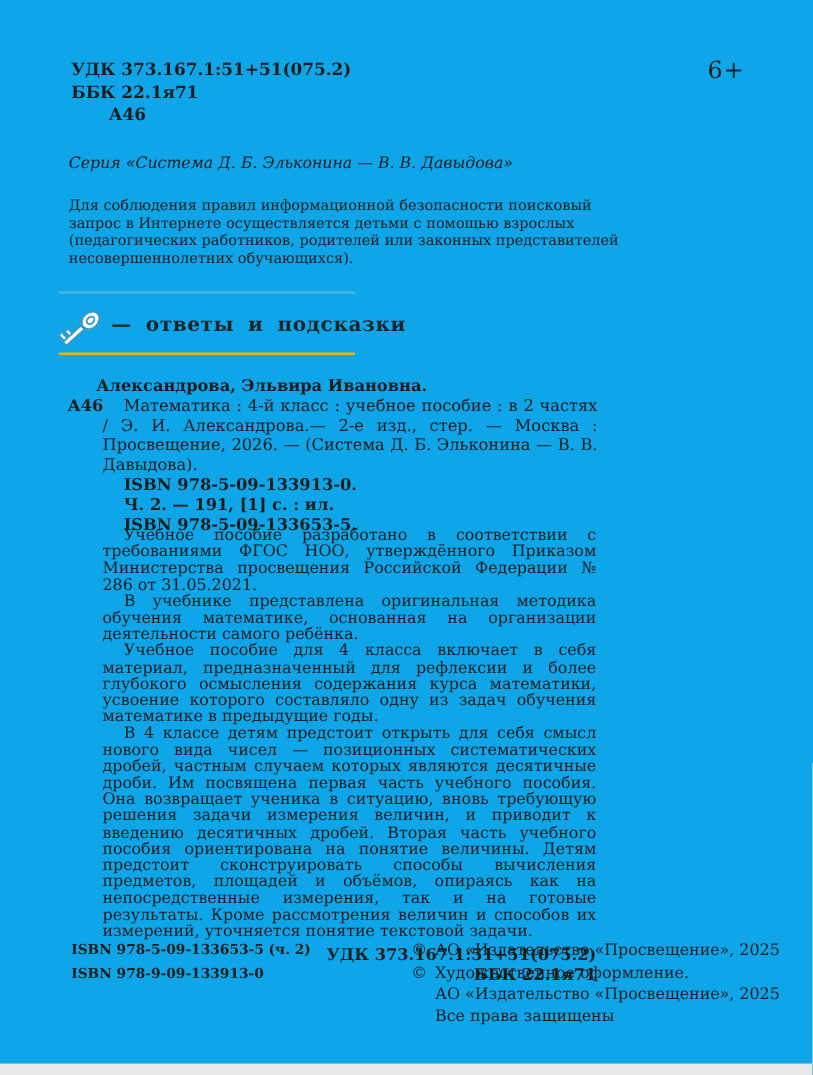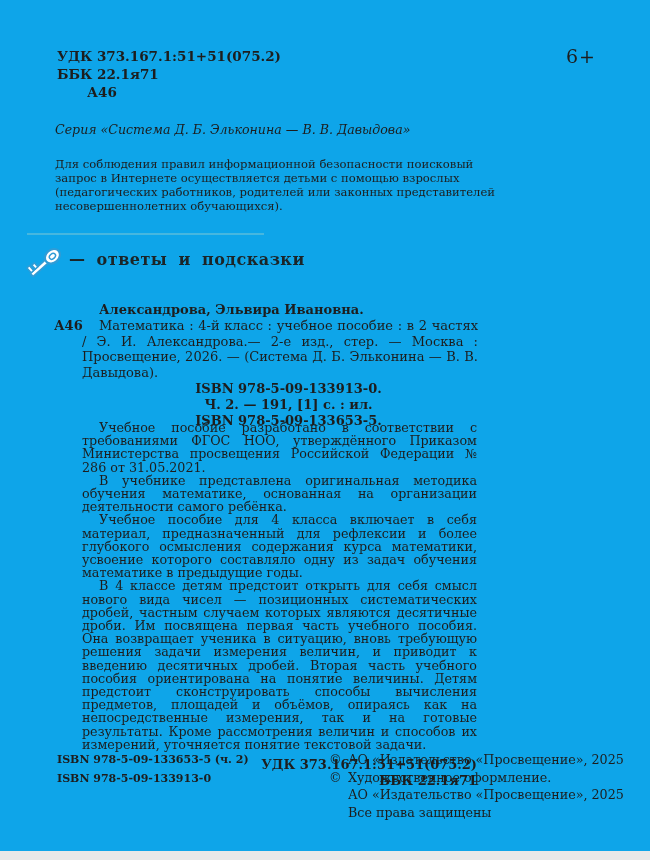--- a/index.html
+++ b/index.html
@@ -15,33 +15,33 @@
   
   .top-udk { left:57px; top:47px; font-weight:bold; font-size:13.5px; line-height:18px; white-space:nowrap; }
   .code-a46 { margin-left:30px; }
   .age { left:566px; top:45px; font-size:19px; letter-spacing:1px; }
 
   
   .series { left:55px; top:122px; width:442px; font-style:italic; font-size:12.6px; }
   .safety { left:55px; top:158px; width:442px; text-align:left; font-size:11.6px; line-height:13.9px; }
 
   
-  .banner { left:27px; top:233px; width:237px; height:47px;
-            border-top:2px solid #46b7df; border-bottom:2px solid #0ea5e9; }
+  .banner { left:47px; top:233px; width:237px; height:47px;
+            border-top:2px solid #46b7df; border-bottom:2px solid #eab308; }
   .banner-text { position:absolute; left:42px; top:50%; transform:translateY(-50%);
                  font-weight:bold; font-size:16px; letter-spacing:0.5px; word-spacing:5px;
                  color:#1b2528; white-space:nowrap; }
   .key-wrap { position:absolute; left:-3px; top:4px; width:44px; height:48px; }
 
   
   .bib { left:54px; top:302px; width:424px; font-size:13px; line-height:15.8px; }
-  .bib-author { margin-left:45px; font-weight:bold; }
+  .bib-author { margin-left:23px; font-weight:bold; }
   .bib-record { position:relative; margin-left:28px; text-indent:17px; text-align:justify; }
   .bib-margin-code { position:absolute; left:-28px; top:0; font-weight:bold; text-indent:0; }
-  .bib-isbn { margin-left:45px; font-weight:bold;text-align:center; }
+  .bib-isbn { margin-left:45px; font-weight:bold; }
   .bib-isbn div { white-space:nowrap; }
 
   
   .main-col { left:82px; top:421px; width:395px; font-size:12.7px; line-height:13.2px; text-align:justify; }
   .main-col p { margin:0; text-indent:17px; }
   .classifiers { text-align:right; font-weight:bold; font-size:13px; line-height:16px; margin-top:6px; }
 
   
   .footer-isbn { left:57px; top:751px; font-weight:bold; font-size:11px; line-height:18.5px; white-space:nowrap; }
   .footer-copy { left:329px; top:751px; font-size:12.7px; line-height:17.7px; }
@@ -99,21 +99,21 @@
     <p>Учебное пособие для 4 класса включает в себя материал, предназначенный для рефлексии и более глубокого осмысления содержания курса математики, усвоение которого составляло одну из задач обучения математике в предыдущие годы.</p>
     <p>В 4 классе детям предстоит открыть для себя смысл нового вида чисел — позиционных систематических дробей, частным случаем которых являются десятичные дроби. Им посвящена первая часть учебного пособия. Она возвращает ученика в ситуацию, вновь требующую решения задачи измерения величин, и приводит к введению десятичных дробей. Вторая часть учебного пособия ориентирована на понятие величины. Детям предстоит сконструировать способы вычисления предметов, площадей и объёмов, опираясь как на непосредственные измерения, так и на готовые результаты. Кроме рассмотрения величин и способов их измерений, уточняется понятие текстовой задачи.</p>
     <div class="classifiers">
       <div>УДК 373.167.1:51+51(075.2)</div>
       <div>ББК 22.1я71</div>
     </div>
   </div>
 
   <div class="abs footer-isbn">
     <div>ISBN 978-5-09-133653-5 (ч. 2)</div>
-    <div>ISBN 978-5-09-133913-0</div>
+    <div>ISBN 978-9-09-133913-0</div>
   </div>
 
   <div class="abs footer-copy">
     <div class="copy-row">
       <span class="copy-sign">©</span>
       <span>АО «Издательство «Просвещение», 2025</span>
     </div>
     <div class="copy-row">
       <span class="copy-sign">©</span>
       <span>Художественное оформление.</span>

